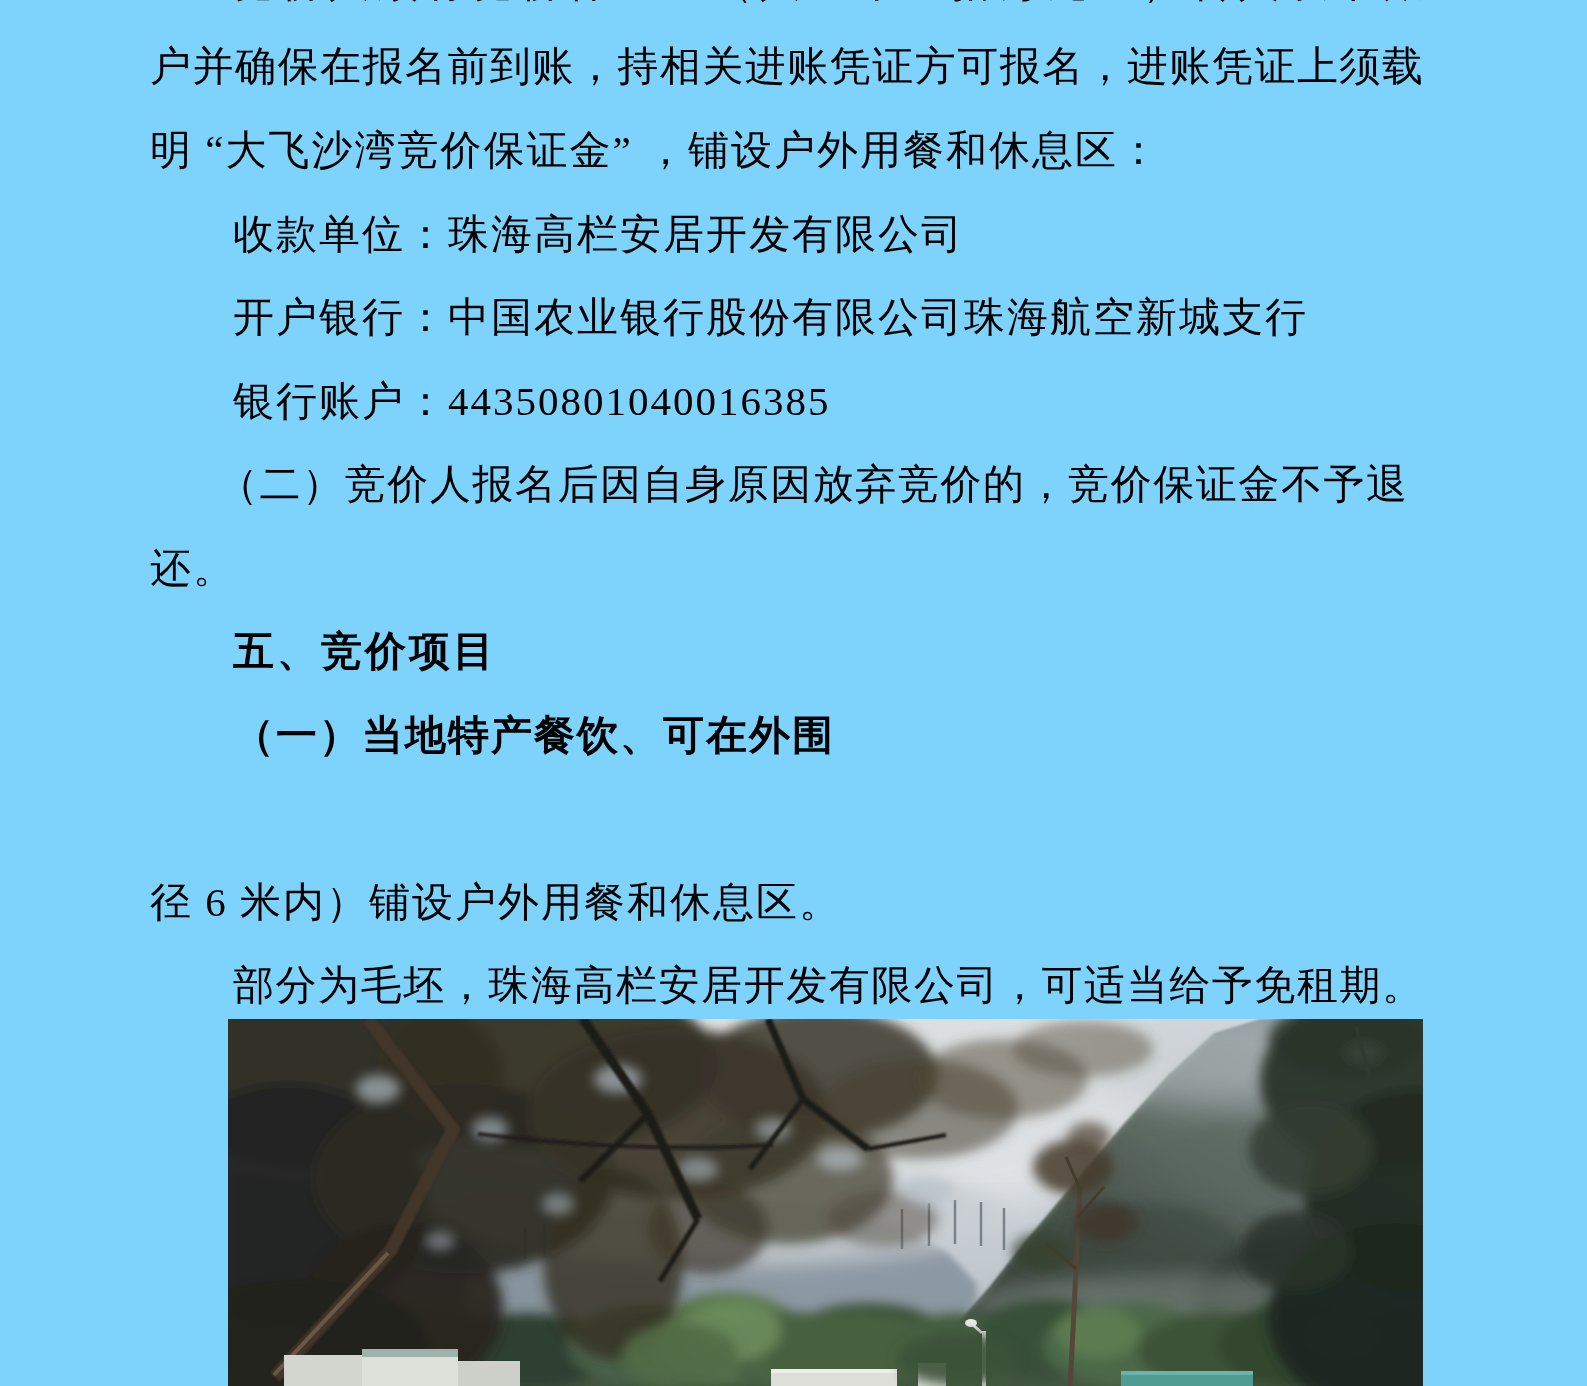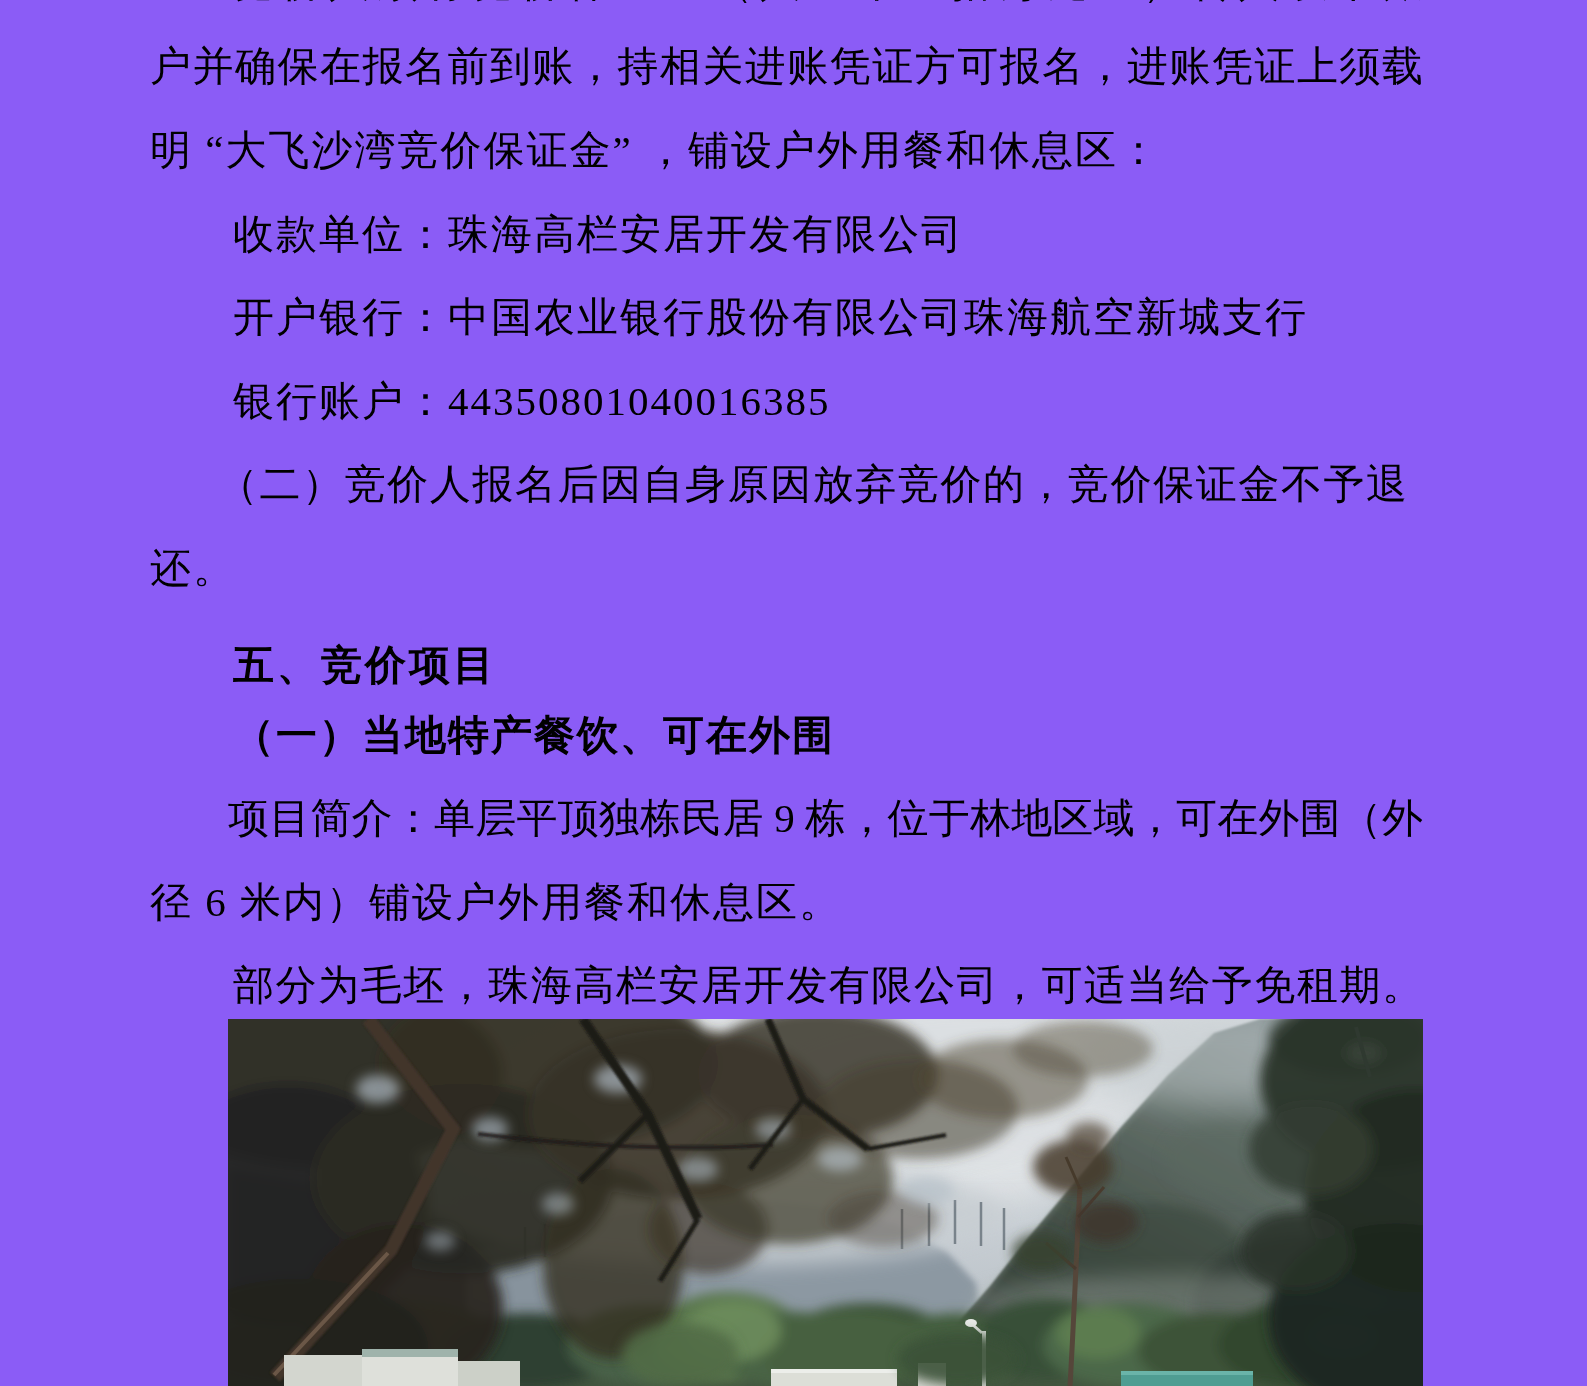--- a/index.html
+++ b/index.html
@@ -4,21 +4,21 @@
 <style>
   html,body{
     margin:0; padding:0;
     width:1587px; height:1386px;
     background:#ffffff;
     overflow:hidden;
   }
   .page{
     position:relative;
     width:1587px; height:1386px;
-    background:#8b5cf6;
+    background:#7dd3fc;
     font-family:"Liberation Serif","DejaVu Serif",serif;
     color:#000;
   }
   .ln{
     position:absolute;
     font-size:41px;
     line-height:1;
     letter-spacing:2px;
     white-space:nowrap;
     color:#000;
@@ -37,21 +37,21 @@
   }
   .kaib{ font-weight:700; } 
   .l1 {top:-38px; left:233px; width:1190px;}
   .l2 {top:46px;  left:150px; width:1273px;}
   .l3 {top:130px; left:150px;}
   .l4 {top:214px; left:233px;}
   .l5 {top:297px; left:233px;}
   .l6 {top:381px; left:233px;}
   .l7 {top:464px; left:217px; width:1190px;}
   .l8 {top:548px; left:150px;}
-  .l9 {top:645px; left:233px;font-family:Liberation Serif, serif;}
+  .l9 {top:631px; left:233px;font-family:Liberation Serif, serif;}
   .l10{top:715px; left:233px;}
   .l11{top:798px; left:228px; width:1195px;}
   .l12{top:882px; left:150px;}
   .l13{top:965px; left:233px; width:1190px;}
   .photo{
     position:absolute;
     left:228px; top:1019px;
     width:1195px; height:367px;
     overflow:hidden;
     background:#c7cdd2;
@@ -66,21 +66,20 @@
   <div class="ln l1 just">竞价人须将竞价保证金（人民币壹拾万元整）转入以下账</div>
   <div class="ln l2 just">户并确保在报名前到账，持相关进账凭证方可报名，进账凭证上须载</div>
   <div class="ln l3">明 “大飞沙湾竞价保证金” ，铺设户外用餐和休息区：</div>
   <div class="ln l4">收款单位：珠海高栏安居开发有限公司</div>
   <div class="ln l5">开户银行：中国农业银行股份有限公司珠海航空新城支行</div>
   <div class="ln l6">银行账户：44350801040016385</div>
   <div class="ln l7 just">（二）竞价人报名后因自身原因放弃竞价的，竞价保证金不予退</div>
   <div class="ln l8">还。</div>
   <div class="ln l9 hei">五、竞价项目</div>
   <div class="ln l10 kaib">（一）当地特产餐饮、可在外围</div>
-  <div class="ln l11 just">项目简介：单层平顶独栋民居 9 栋，位于林地区域，可在外围（外</div>
   <div class="ln l12">径 6 米内）铺设户外用餐和休息区。</div>
   <div class="ln l13 just">部分为毛坯，珠海高栏安居开发有限公司，可适当给予免租期。</div>
 
   <div class="photo">
     <svg width="1195" height="367" viewBox="0 0 1195 367" xmlns="http://www.w3.org/2000/svg">
       <defs>
         <linearGradient id="skyG" x1="0" y1="0" x2="0" y2="1">
           <stop offset="0" stop-color="#d9dde1"></stop>
           <stop offset="0.5" stop-color="#cbd1d6"></stop>
           <stop offset="1" stop-color="#b2bac1"></stop>

